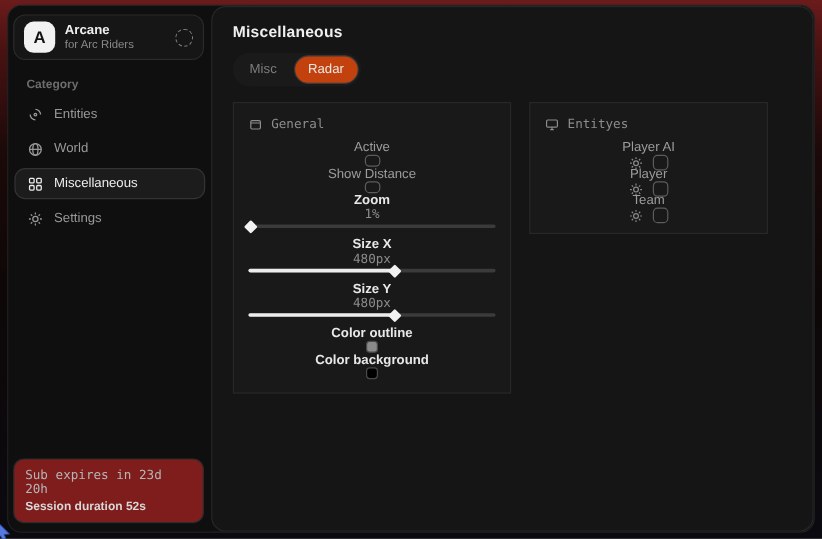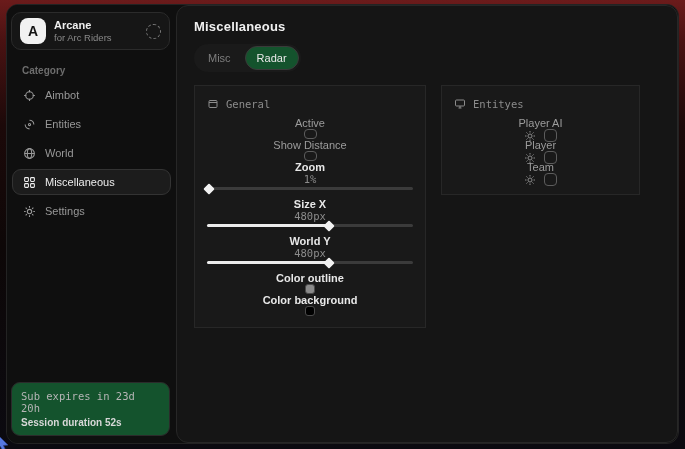--- a/index.html
+++ b/index.html
@@ -32,34 +32,34 @@
   .refresh-btn { margin-left:auto; width:15px; height:15px; border:1.5px dashed #7a7a7a; border-radius:50%; }
   .category { margin:15px 0 6px 15px; font-size:10px; color:#6d6d6d;font-weight:bold; }
   .nav { padding:0 5px; display:flex; flex-direction:column; gap:3px; }
   .nav-item {
     height:26px; display:flex; align-items:center; gap:9px; padding:0 10px;
     color:#989898; font-size:11px; border:1px solid transparent; border-radius:9px; cursor:pointer;
   }
   .nav-item.selected { background:#1c1c1c; border-color:#333333; color:#ededed; }
   .nav-item svg { width:13px; height:13px; flex:0 0 auto; }
   .sub-card {
-    margin:auto 6px 7px 4px; background:#14532d; border:1px solid #2b2b2b;
+    margin:auto 6px 7px 4px; background:#7f1d1d; border:1px solid #2b2b2b;
     border-radius:9px; padding:7px 9px;
   }
   .sub-line1 { font-family:"DejaVu Sans Mono", monospace; font-size:10.5px; color:#b5b5b5; }
   .sub-line2 { font-size:10px; font-weight:700; color:#d8d8d8; margin-top:3px; }
   
   .main {
     flex:1; background:#151515; border:1px solid #272727; border-radius:12px;
     padding:13px 17px; position:relative;
   }
   .main-title { font-size:13px; font-weight:700; color:#f0f0f0; letter-spacing:.2px; }
   .tabs { display:inline-flex; margin-top:10px; background:#1a1a1a; border-radius:15px; padding:2px; gap:2px; }
   .tab { font-size:11px; color:#7d7d7d; padding:5px 11px; border:1px solid transparent; border-radius:13px; cursor:pointer; }
-  .tab.active { background:#14532d; color:#e9e9e9; border-color:#3a3a3a; }
+  .tab.active { background:#c2410c; color:#e9e9e9; border-color:#3a3a3a; }
   .cards { display:flex; gap:15px; margin-top:13px; align-items:flex-start; }
   .card { background:#191919; border:1px solid #272727; border-radius:0; padding:9px 12px 11px; }
   .card-general  { width:232px; }
   .card-entities { width:199px; }
   .card-header {
     display:flex; align-items:center; gap:7px; color:#8c8c8c;
     font-family:"DejaVu Sans Mono", monospace; font-size:10.5px; margin:3px 0 7px;
   }
   .card-header svg { width:12px; height:12px; }
   .row { height:22px; display:flex; align-items:center; justify-content:space-between;flex-direction:column; }
@@ -95,30 +95,20 @@
         <span class="brand-sub">for Arc Riders</span>
       </div>
       <div class="refresh-btn"></div>
     </div>
 
     <div class="category">Category</div>
 
     <div class="nav">
       <div class="nav-item">
         <svg viewBox="0 0 24 24" fill="none" stroke="currentColor" stroke-width="2">
-          <circle cx="12" cy="12" r="7"></circle>
-            <line x1="12" y1="2" x2="12" y2="6"></line>
-            <line x1="12" y1="18" x2="12" y2="22"></line>
-            <line x1="2" y1="12" x2="6" y2="12"></line>
-            <line x1="18" y1="12" x2="22" y2="12"></line>
-        </svg>
-        <span>Aimbot</span>
-      </div>
-      <div class="nav-item">
-        <svg viewBox="0 0 24 24" fill="none" stroke="currentColor" stroke-width="2">
           <path d="M12 12 m-2 0 a2 2 0 1 0 4 0 a2 2 0 1 0 -4 0"></path>
             <path d="M12 4 a8 8 0 0 1 8 8"></path>
             <path d="M12 20 a8 8 0 0 1 -8 -8"></path>
         </svg>
         <span>Entities</span>
       </div>
       <div class="nav-item">
         <svg viewBox="0 0 24 24" fill="none" stroke="currentColor" stroke-width="2">
           <circle cx="12" cy="12" r="9"></circle>
             <line x1="3" y1="12" x2="21" y2="12"></line>
@@ -191,21 +181,21 @@
         <div class="row">
           <span class="row-label bright">Size X</span>
           <span class="value">480px</span>
         </div>
         <div class="slider">
           <div class="slider-fill" style="width: 59%;"></div>
           <div class="slider-thumb" style="left: 59%;"></div>
         </div>
 
         <div class="row">
-          <span class="row-label bright">World Y</span>
+          <span class="row-label bright">Size Y</span>
           <span class="value">480px</span>
         </div>
         <div class="slider">
           <div class="slider-fill" style="width: 59%;"></div>
           <div class="slider-thumb" style="left: 59%;"></div>
         </div>
 
         <div class="row">
           <span class="row-label bright">Color outline</span>
           <div class="swatch" style="background: rgb(138, 138, 138);"></div>

